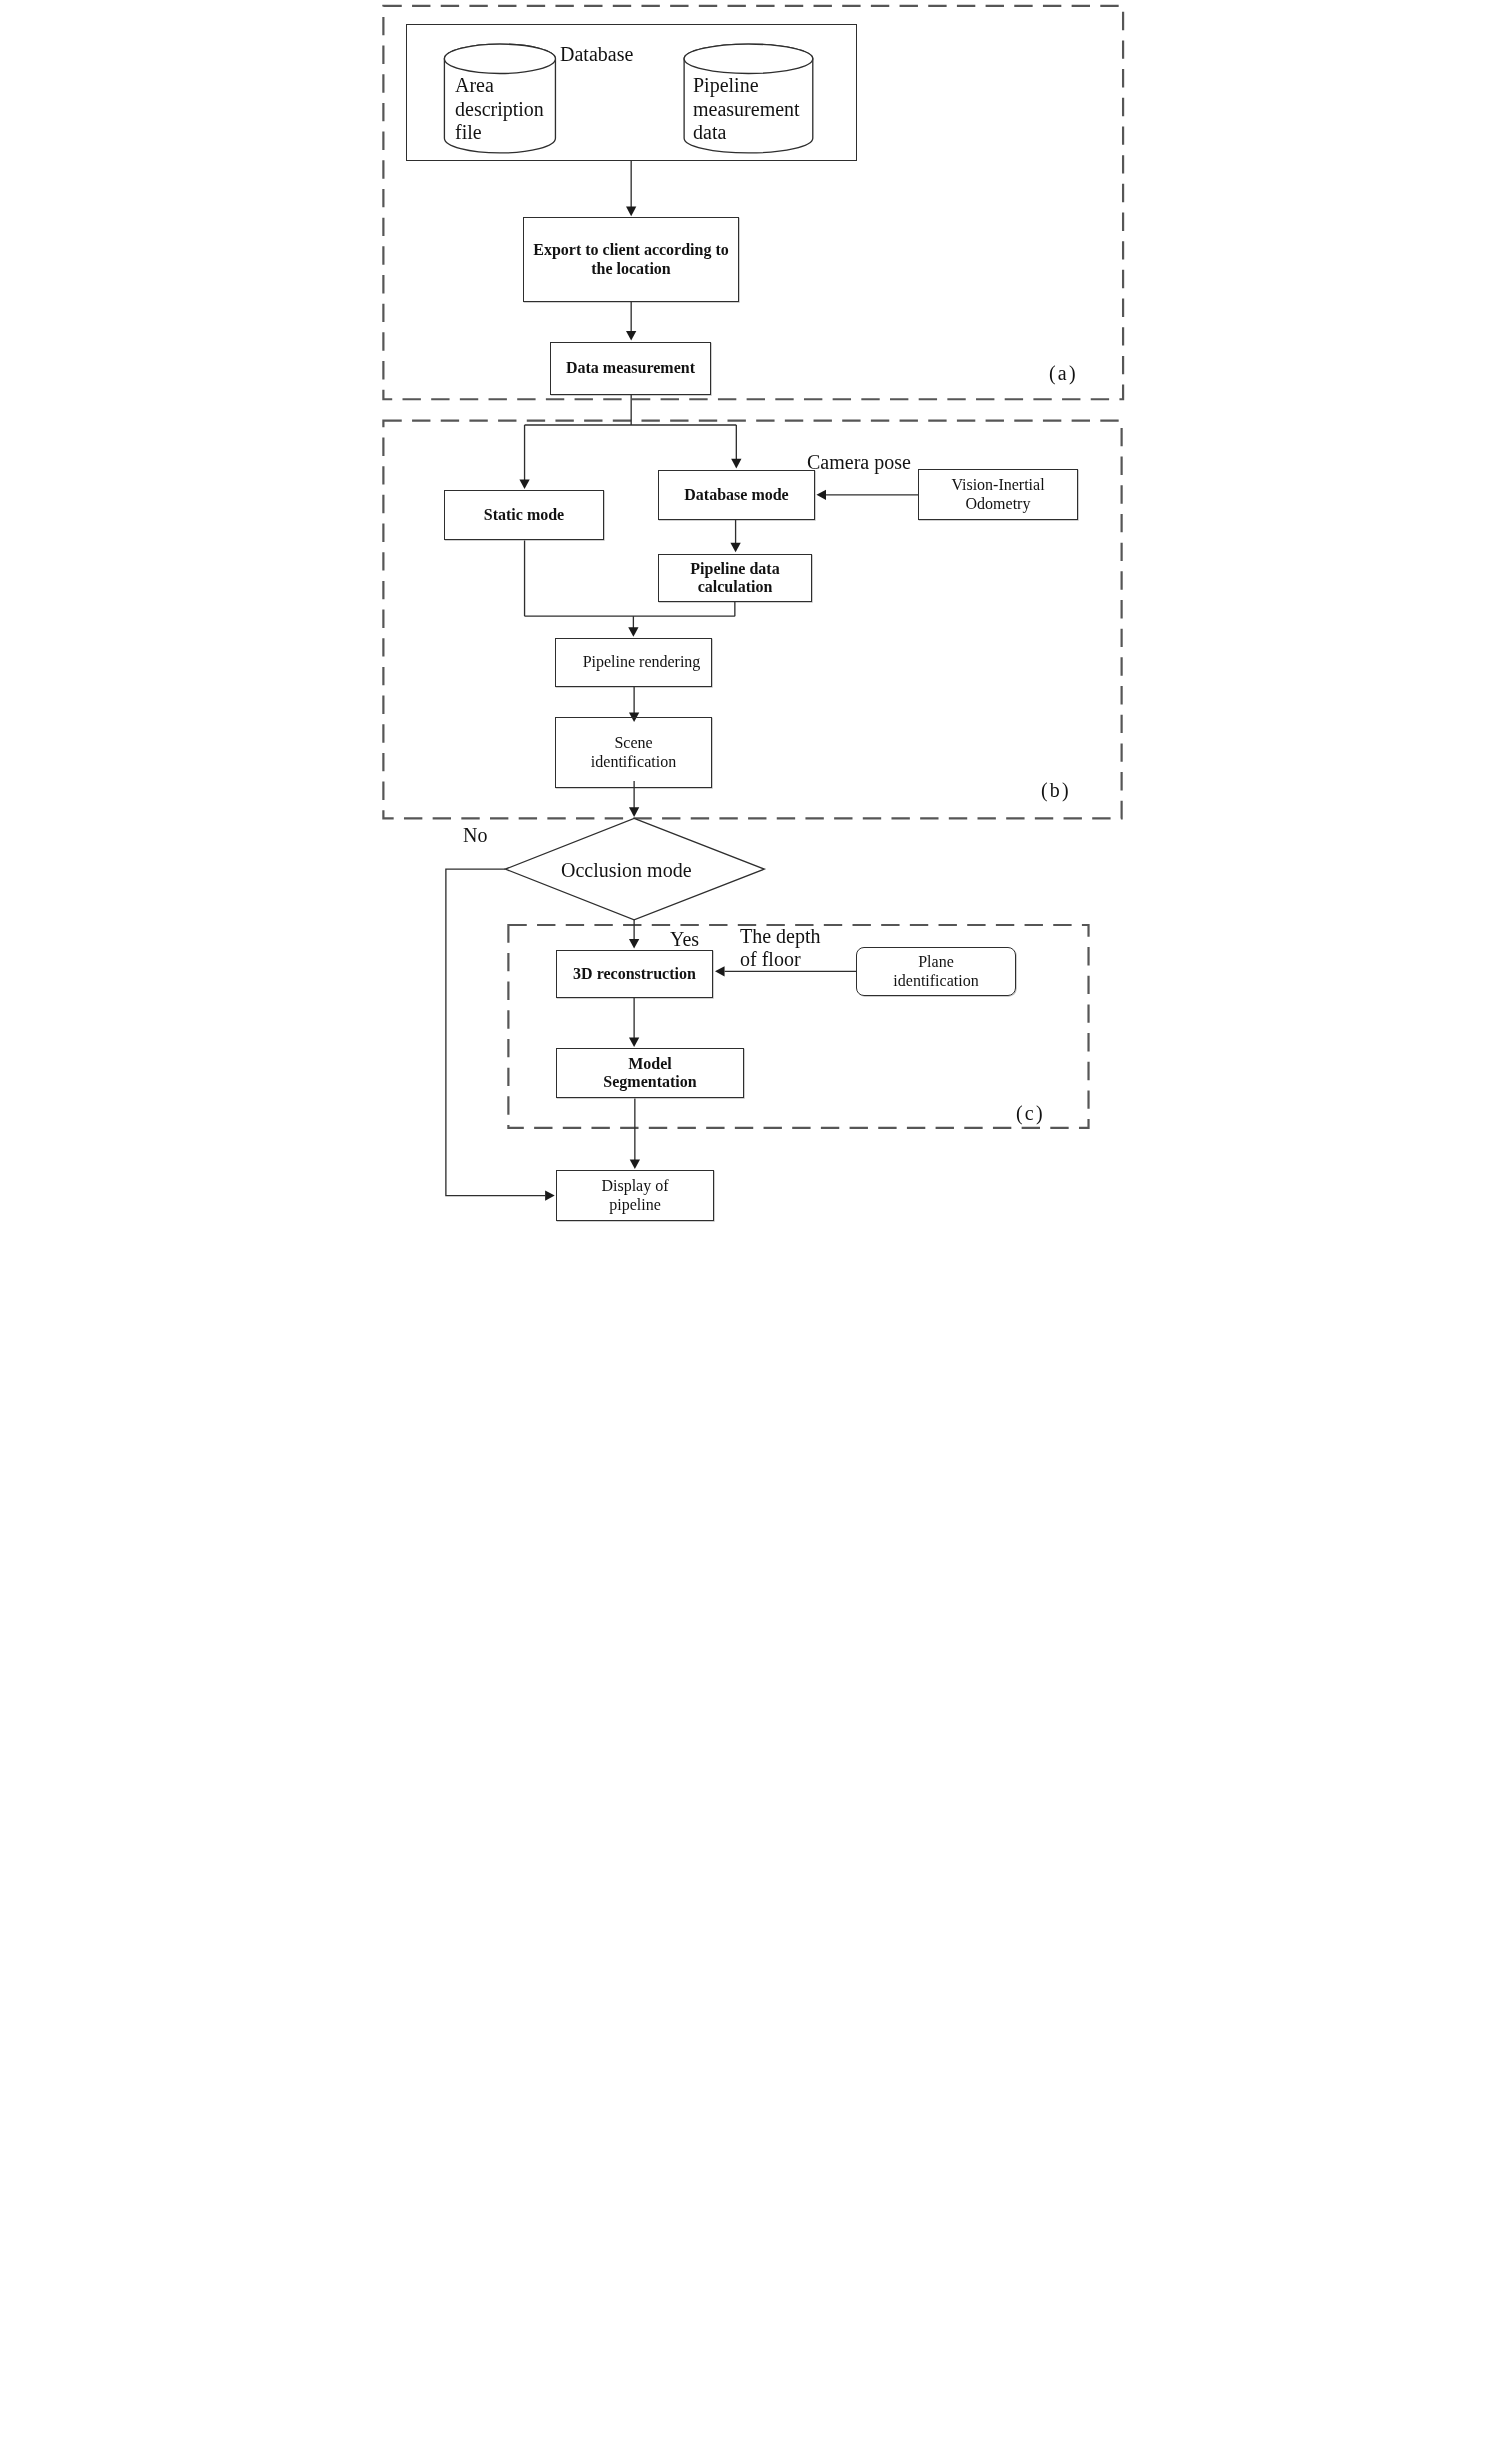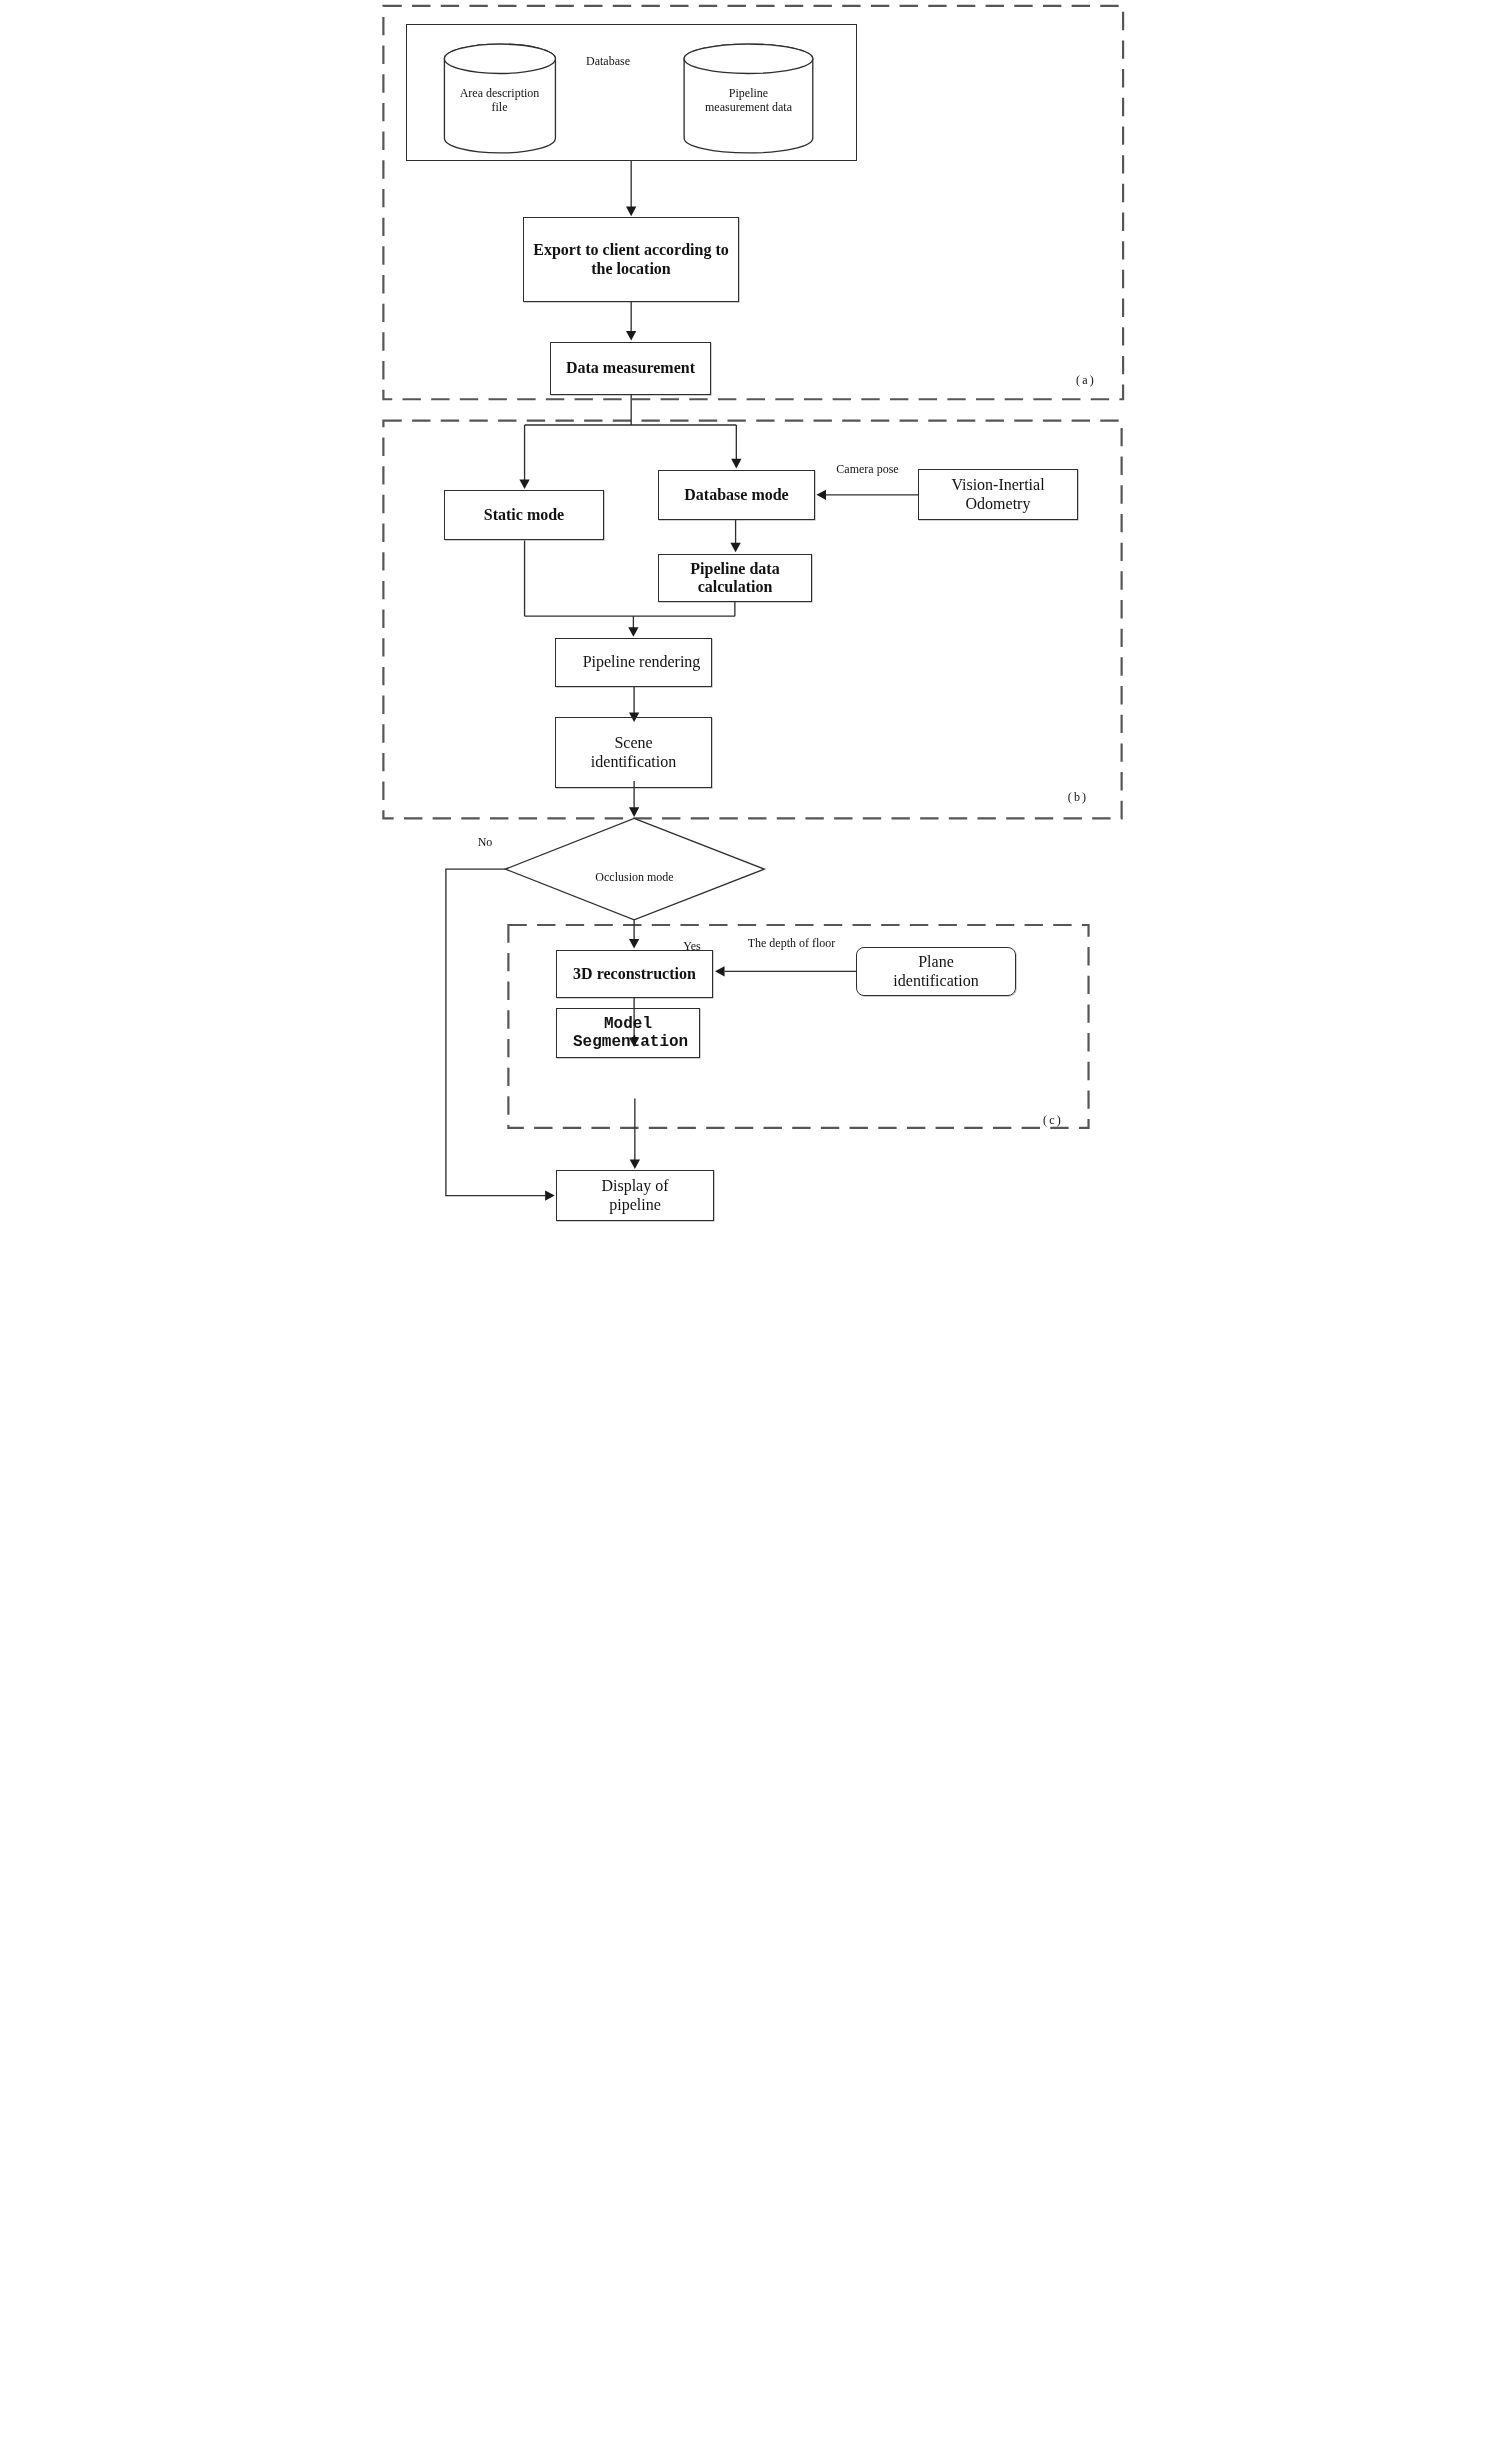--- a/index.html
+++ b/index.html
@@ -20,23 +20,22 @@
     display:flex;align-items:center;justify-content:center;
     text-align:center;
     font-size:16px;line-height:1.14;
     box-sizing:border-box;
     box-shadow:0.7px 0.7px 0 rgba(60,60,60,.35);
   }
   .node .inner{display:block;}
   .bold{font-weight:bold;}
   .lbl{
     position:absolute;z-index:3;
-    font-size:12px;line-height:1.16;
-    text-align:center;
-    margin-top:12px;
+    font-size:20px;line-height:1.16;
+    text-align:left;
   }
   .seclbl{letter-spacing:2.2px;}
   .w120{max-width:88px;} .w130{max-width:96px;} .w140{max-width:103px;}
   .w150{max-width:110px;} .w160{max-width:118px;}
   .w280{max-width:206px;}
 </style>
 </head>
 <body>
 
 <div class="canvas">
@@ -144,21 +143,21 @@
   <div class="lbl" style="left:185px;top:859px;width:147px;">Occlusion mode</div>
 
   <div class="node" style="left:180px;top:950px;width:157px;height:48px;font-weight:bold;">
     <span class="inner">3D reconstruction</span>
   </div>
 
   <div class="node" style="left:480px;top:947px;width:160px;height:49px;border-radius:8px;">
     <span class="inner w140">Plane identification</span>
   </div>
 
-  <div class="node bold" style="left:180px;top:1008px;width:144px;height:50px;font-family:Liberation Mono, monospace;">
+  <div class="node bold" style="left:180px;top:1048px;width:188px;height:50px;">
     <span class="inner w150">Model Segmentation</span>
   </div>
 
   <div class="node" style="left:180px;top:1170px;width:158px;height:51px;">
     <span class="inner w120">Display of pipeline</span>
   </div>
 
   <div class="lbl" style="left:431px;top:451px;width:121px;">Camera pose</div>
 
   <div class="lbl" style="left:87px;top:824px;width:44px;">No</div>

